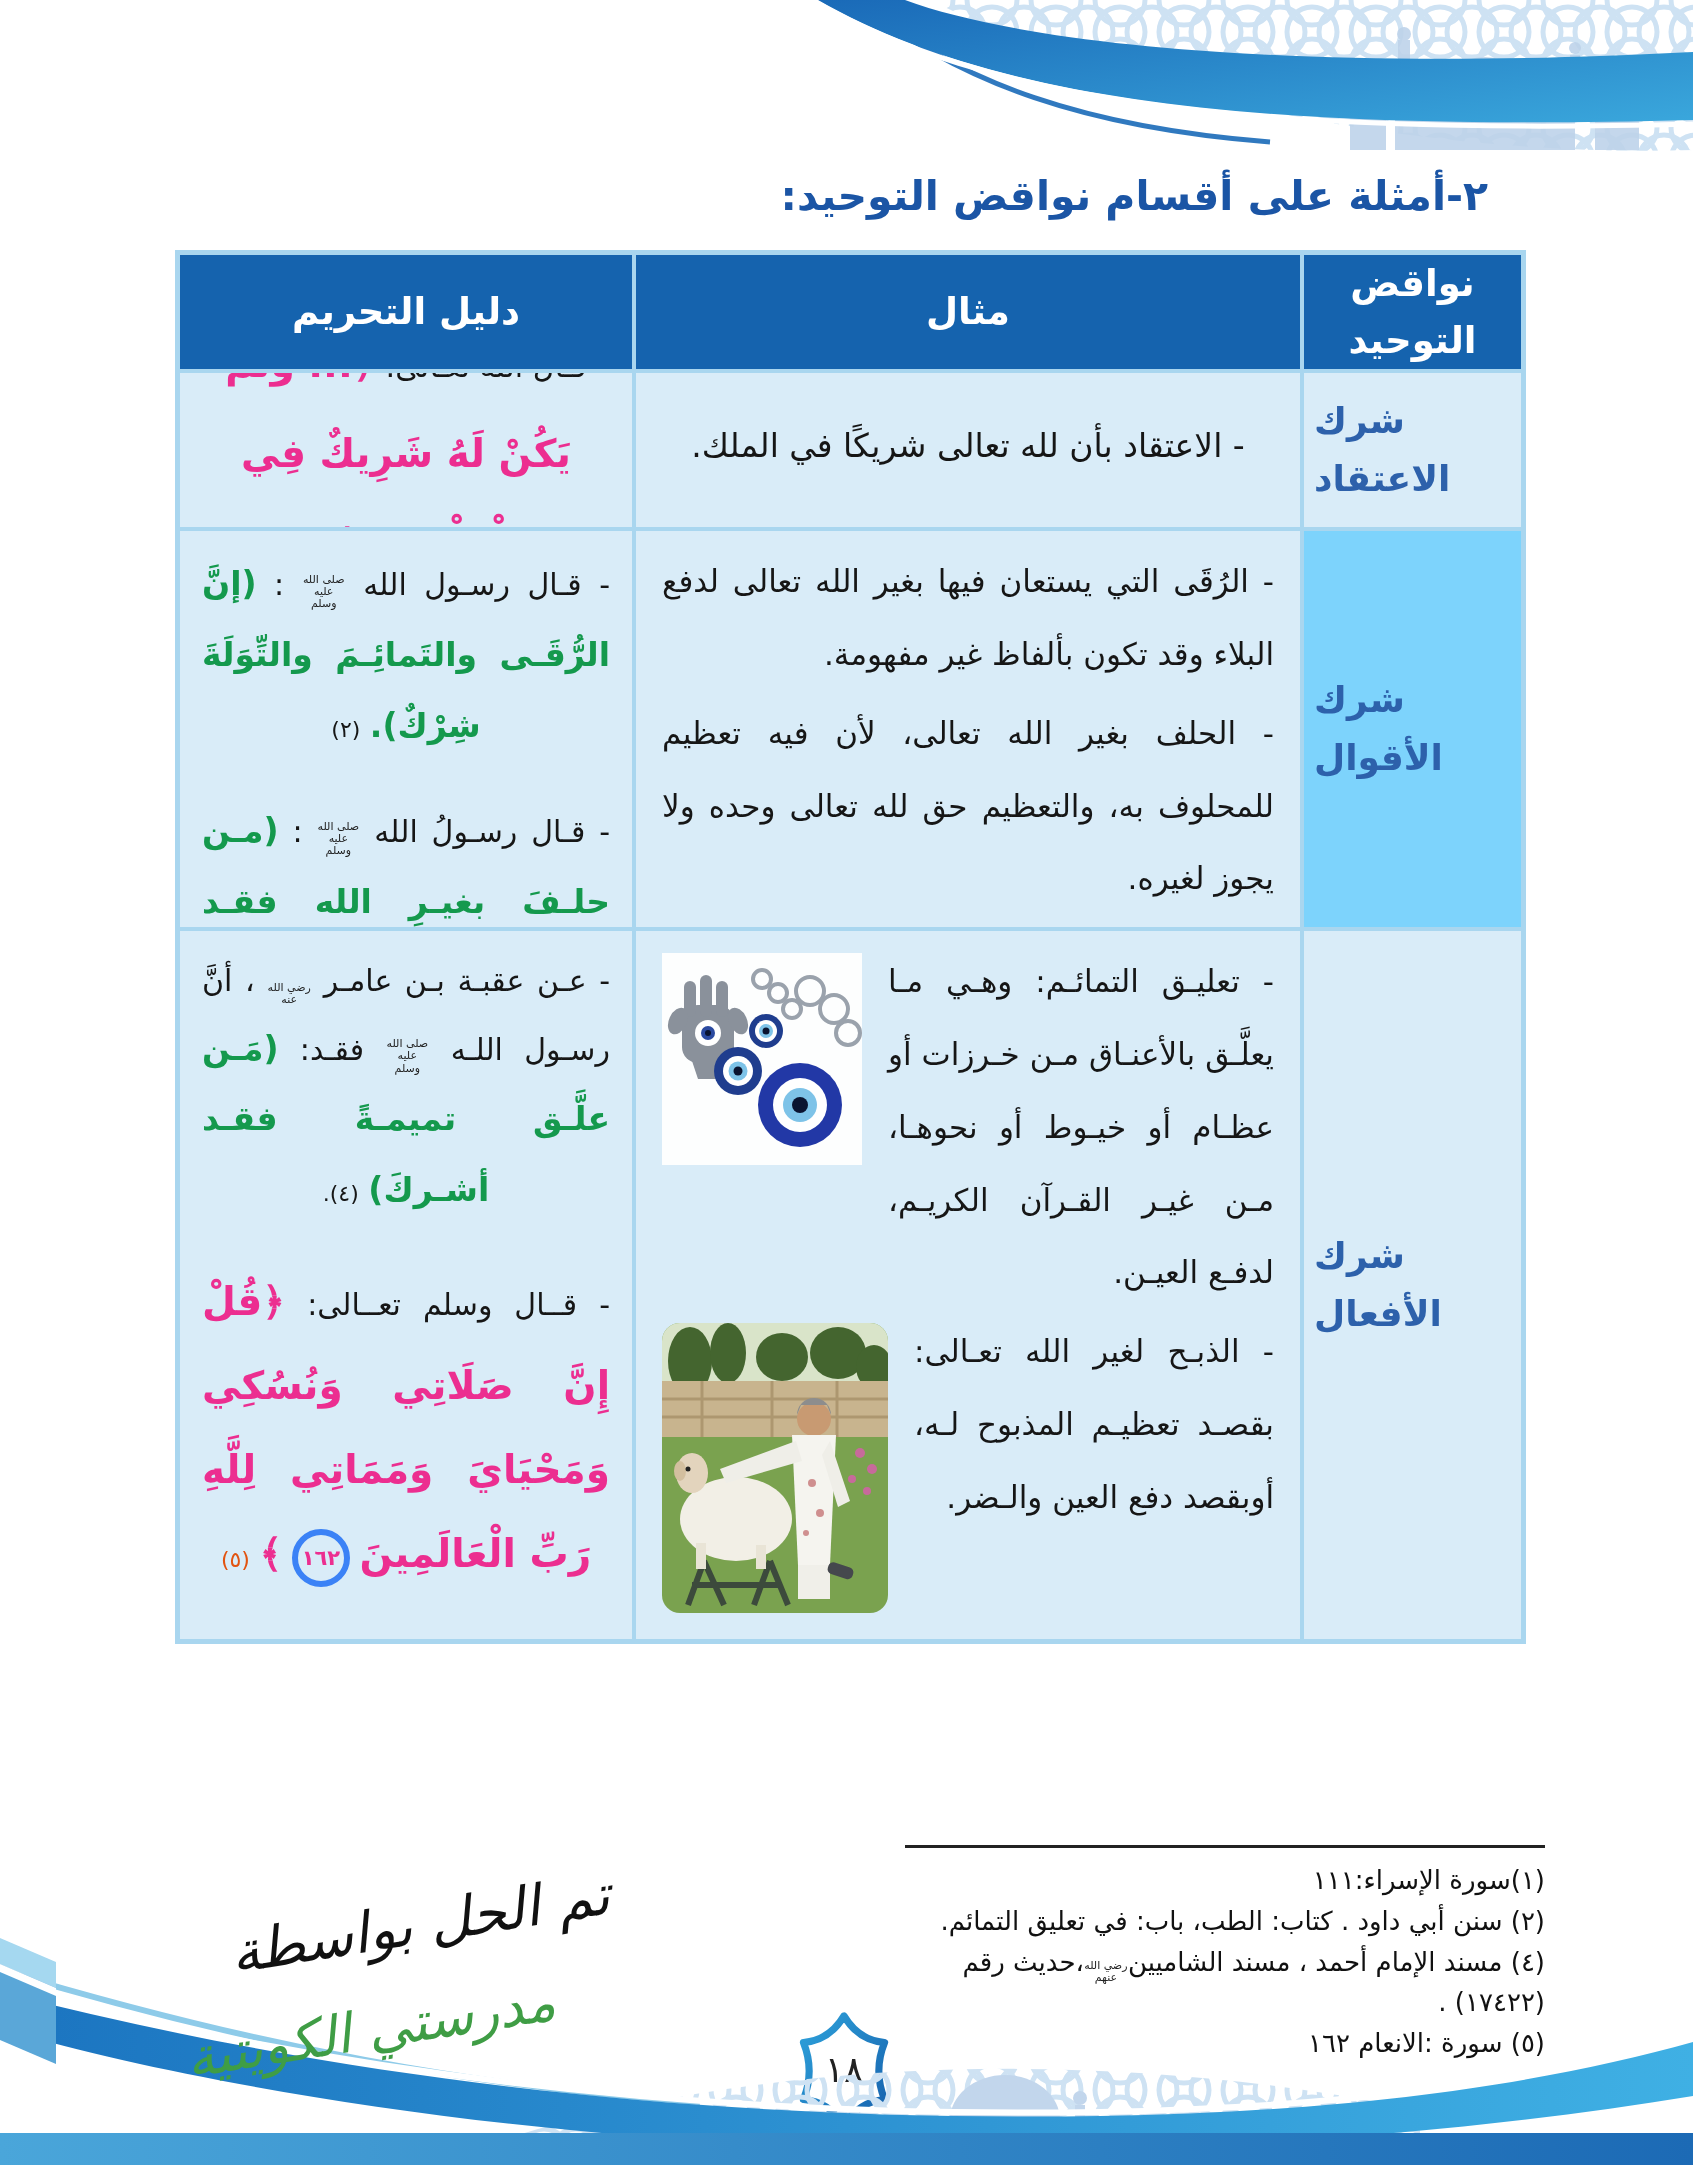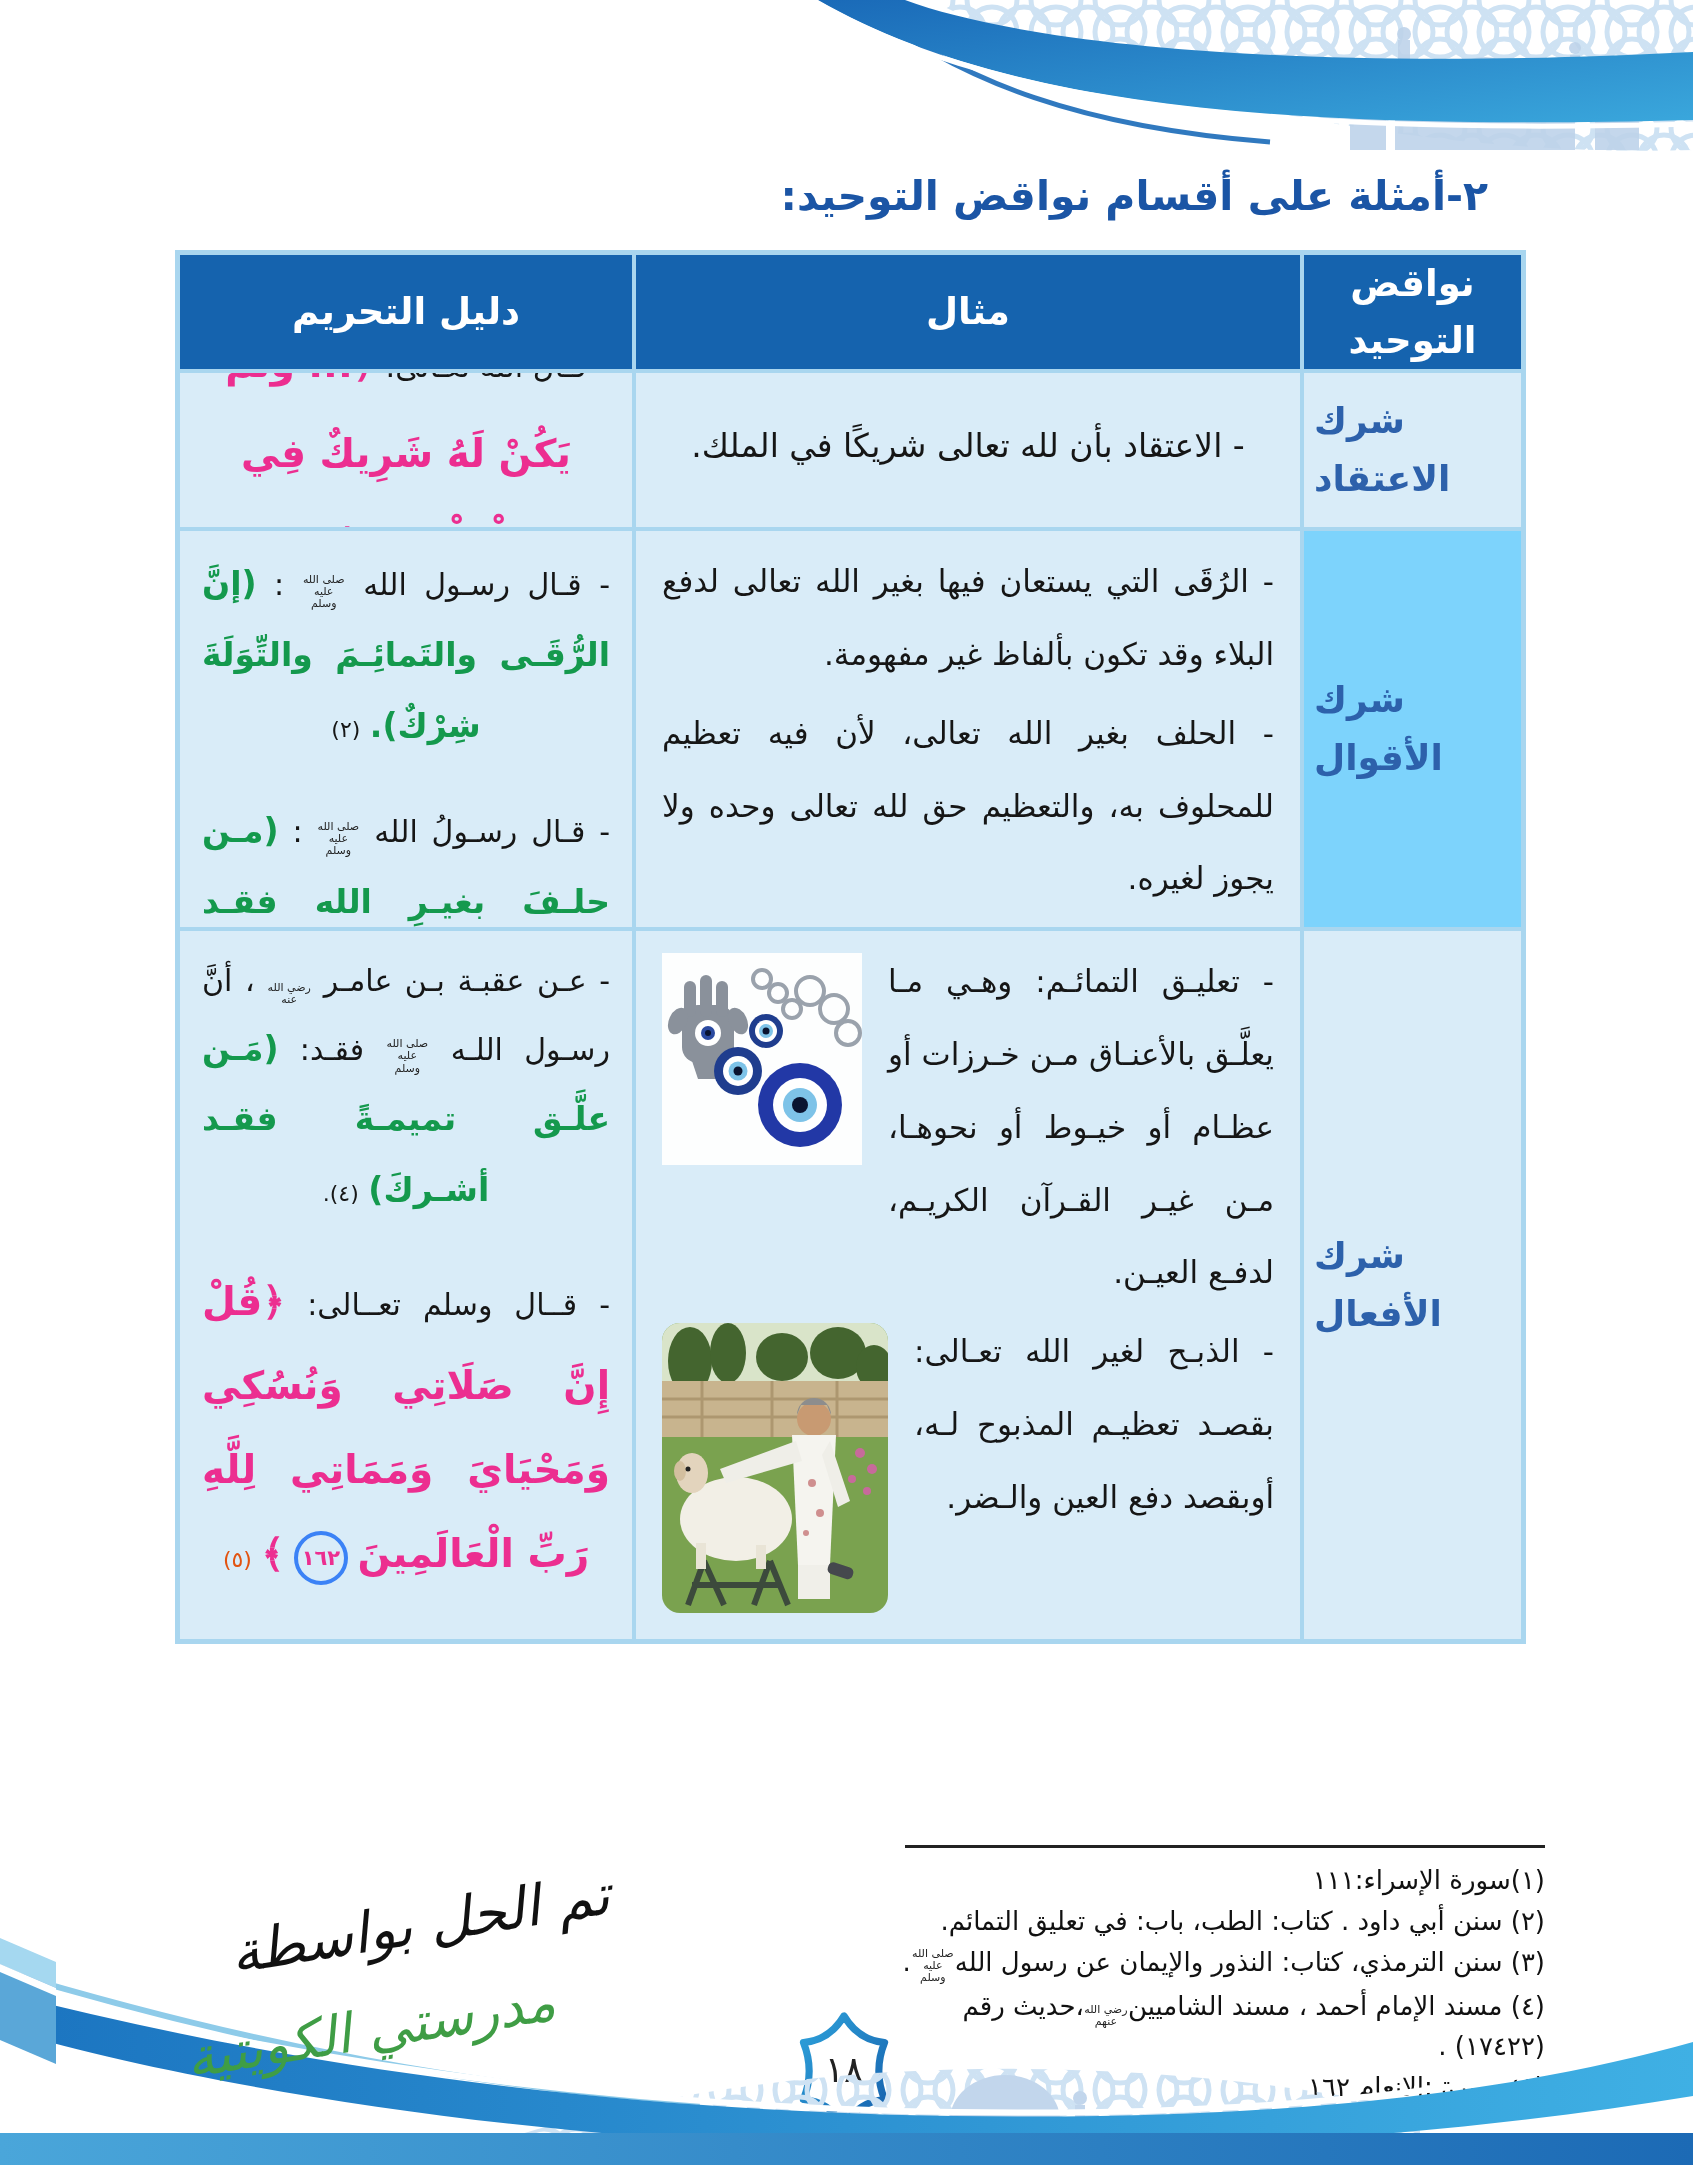--- a/index.html
+++ b/index.html
@@ -43,21 +43,21 @@
   .grn{color:#14994d;font-weight:bold;font-size:33px;}
   .pnk{color:#ec2e90;font-weight:bold;font-size:39px;}
   .ref-o{color:#e25310;font-size:22px;}
   .ref-b{color:#161616;font-size:22px;}
   .hon{
     display:inline-block;width:44px;font-size:11px;line-height:1.1;text-align:center;
     vertical-align:-12px;color:#222;font-weight:normal;
   }
   .vnum{
     display:inline-flex;align-items:center;justify-content:center;
-    width:46px;height:46px;border:4px solid #3b82f6;border-radius:50%;
+    width:46px;height:46px;border:6px solid #3b82f6;border-radius:50%;
     font-size:21px;color:#ec2e90;vertical-align:middle;font-weight:bold;
   }
   
   .fig{float:left;margin:8px 0 14px 0;margin-right:26px;}
   .fig svg{display:block;}
   .fig-round svg{border-radius:18px;}
   
   .fn-rule{position:absolute;top:1845px;right:148px;width:640px;height:3px;background:#222;}
   .footnotes{position:absolute;top:1862px;right:148px;width:680px;text-align:right;
     font-size:26px;color:#111;line-height:1.42;}
@@ -302,21 +302,20 @@
         <span class="pnk">﴾</span>
         <span class="ref-o">(٥)</span>
       </p>
     </div>
   </div>
 
   <div class="fn-rule"></div>
   <div class="footnotes">
     <p><span>(١)سورة الإسراء:١١١</span></p>
     <p><span>(٢) سنن أبي داود . كتاب: الطب، باب: في تعليق التمائم.</span></p>
-    <p><span>(٣) سنن الترمذي، كتاب: النذور والإيمان عن رسول الله</span><span class="hon">صلى الله عليه وسلم</span><span>.</span></p>
     <p><span>(٤) مسند الإمام أحمد ، مسند الشاميين</span><span class="hon">رضي الله عنهم</span><span>،حديث رقم (١٧٤٢٢) .</span></p>
     <p><span>(٥) سورة :الانعام ١٦٢</span></p>
   </div>
 
   <div class="badge">
     <svg width="102" height="118" viewBox="0 0 100 114">
       <defs>
         <linearGradient id="bg1" x1="0" y1="0" x2="1" y2="1">
           <stop offset="0" stop-color="#2ea2db"></stop>
             <stop offset="1" stop-color="#1660ac"></stop>

